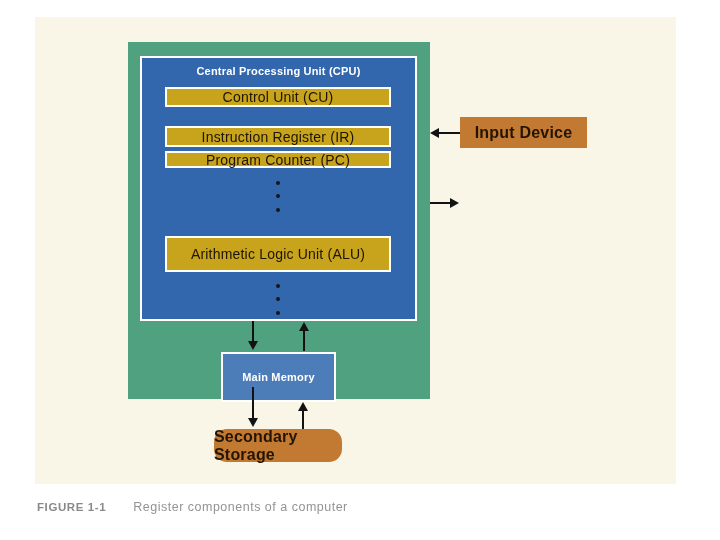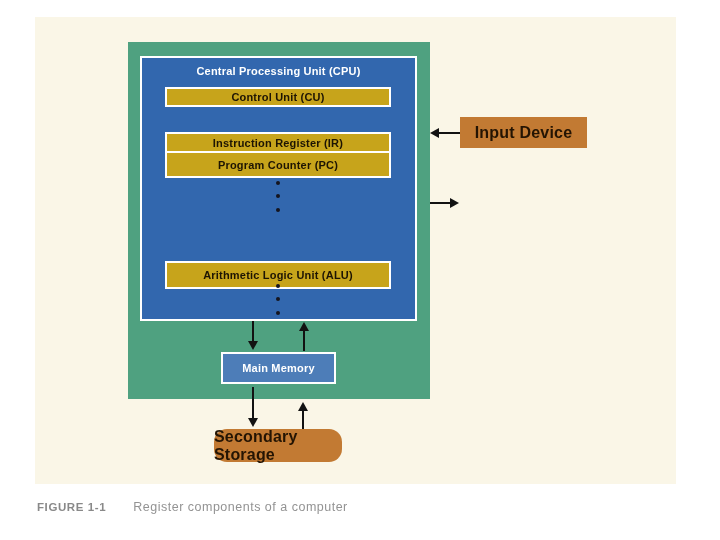--- a/index.html
+++ b/index.html
@@ -44,43 +44,43 @@
     letter-spacing: 0.2px;
   }
   .bar {
     position: absolute;
     left: 165px;
     width: 226px;
     box-sizing: border-box;
     background: #c7a41b;
     border: 2px solid #ffffff;
     color: #1d1403;
-    font-size: 11px;
-    font-weight: bold;
+    font-size: 14px;
+    font-weight: normal;
     display: flex;
     align-items: center;
     justify-content: center;
     letter-spacing: 0.2px;
   }
   #bar-cu  { top: 87px;  height: 20px; }
-  #bar-ir  { top: 132px; height: 21px; }
-  #bar-pc  { top: 151px; height: 27px; }
-  #bar-alu { top: 261px; height: 28px; }
+  #bar-ir  { top: 126px; height: 21px; }
+  #bar-pc  { top: 151px; height: 17px; }
+  #bar-alu { top: 236px; height: 36px; }
   .dot {
     position: absolute;
     left: 276px;
     width: 4px; height: 4px;
     background: #15151f;
     border-radius: 50%;
   }
   
   #main-memory {
     position: absolute;
     left: 221px; top: 352px;
-    width: 115px; height: 32px;
+    width: 115px; height: 50px;
     box-sizing: border-box;
     background: #4d7db8;
     border: 2px solid #ffffff;
     color: #ffffff;
     font-size: 11px;
     font-weight: bold;
     display: flex; align-items: center; justify-content: center;
     letter-spacing: 0.2px;
   }
   .orange-box {

